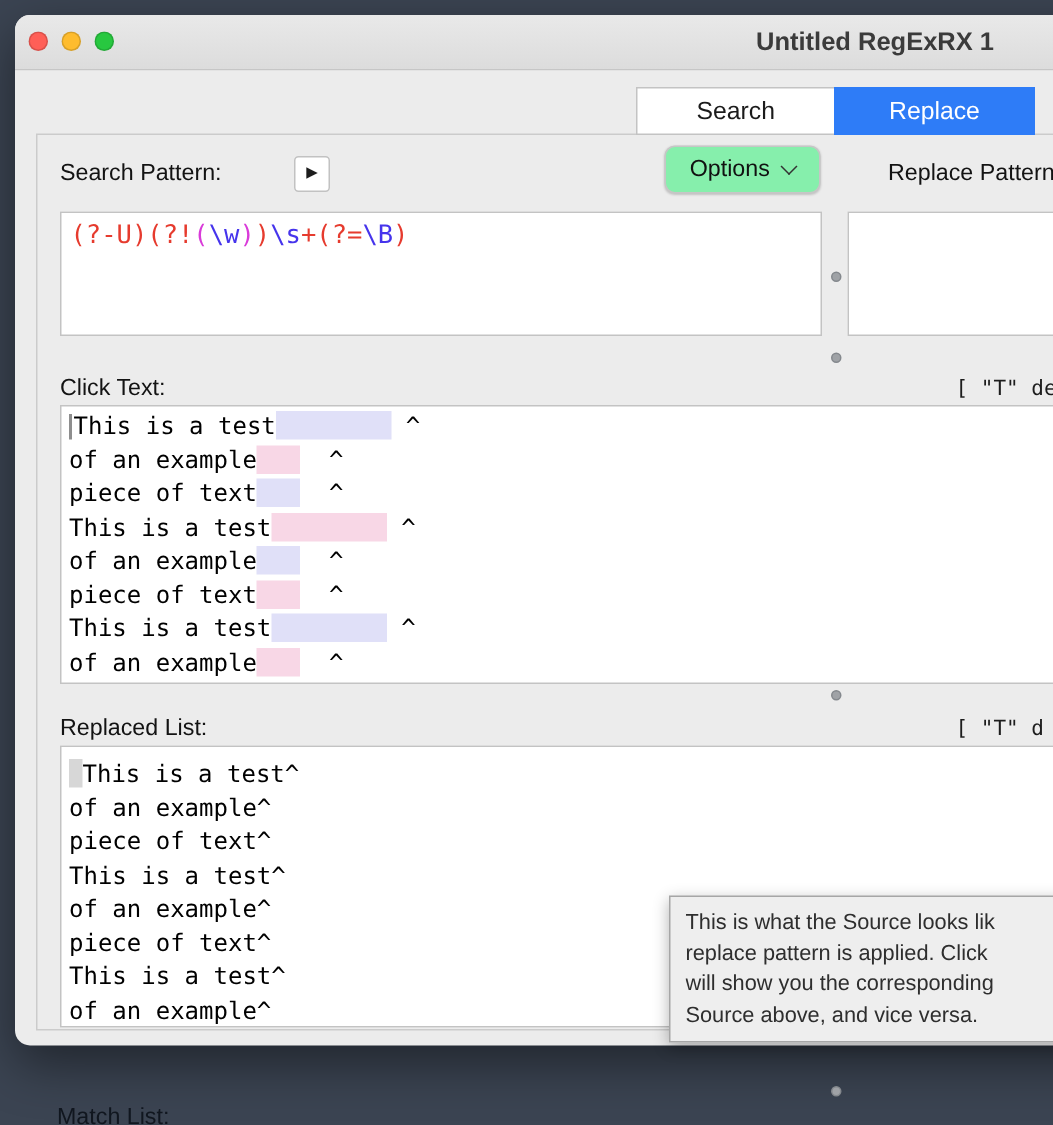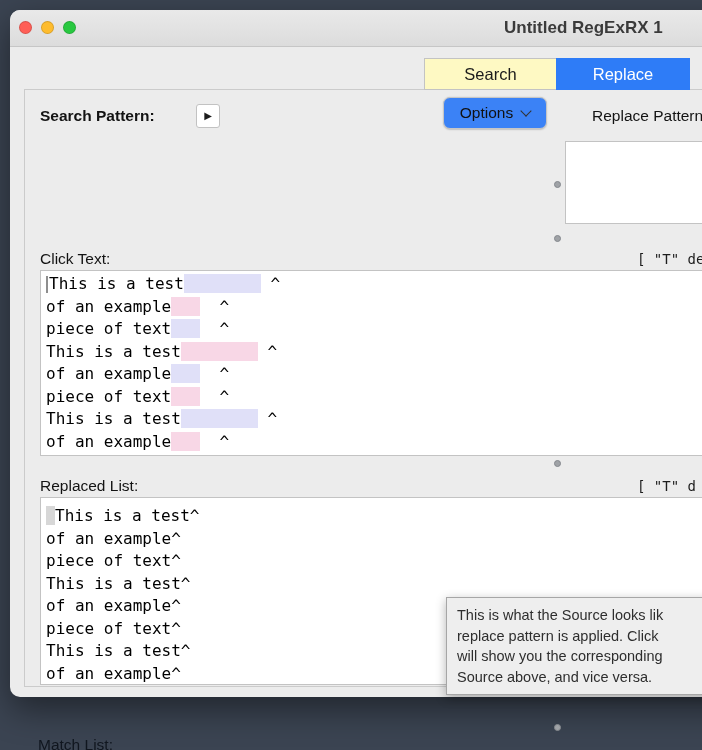--- a/index.html
+++ b/index.html
@@ -25,35 +25,35 @@
   .light-green{left:53px;background:var(--traffic-green,#28C840);}
   .win-title{position:absolute;left:458px;top:8px;font-size:17px;font-weight:600;color:#3B3B3B;margin-left:36px;}
 
   .panel{position:absolute;left:14px;top:79px;width:736px;height:598px;border:1px solid #CBCBCB;box-sizing:border-box;}
 
   .tab{
     position:absolute;top:48px;height:32px;box-sizing:border-box;
     display:flex;align-items:center;justify-content:center;
     font-size:16.5px;border:1px solid #C3C3C3;z-index:3;
   }
-  .tab-search{left:414px;width:132px;background:#fef9c3;color:#1B1B1B;border-right:none;}
+  .tab-search{left:414px;width:132px;background:#ffffff;color:#1B1B1B;border-right:none;}
   .tab-replace{left:546px;width:134px;background:var(--accent-blue,#2E7CF7);color:#FFFFFF;border-color:#2E7CF7;}
 
   .label{position:absolute;font-size:15.5px;color:#131313;}
 
   .play-btn{
     position:absolute;left:186px;top:94px;width:24px;height:24px;padding:0;
     background:#FFFFFF;border:1px solid #C2C2C2;border-radius:3px;
     display:flex;align-items:center;justify-content:center;cursor:default;
   }
   .play-glyph{font-size:10px;color:#1c1c1c;line-height:1;}
 
   .options-btn{
     position:absolute;left:433px;top:87px;width:104px;height:32px;
-    background:#3b82f6;border:1px solid #C6C6C6;border-radius:7px;
+    background:#86efac;border:1px solid #C6C6C6;border-radius:7px;
     display:flex;align-items:center;justify-content:center;gap:9px;
     font-size:15.5px;color:#111;font-family:"Liberation Sans",sans-serif;
     box-shadow:0 .5px 1.5px rgba(0,0,0,.18);
   }
   .chev{width:7px;height:7px;border-right:1.8px solid #333;border-bottom:1.8px solid #333;transform:rotate(45deg);margin-top:-4px;}
 
   .field{position:absolute;background:#FFFFFF;border:1px solid #C3C3C3;box-sizing:border-box;}
   .search-field{left:30px;top:131px;width:508px;height:83px;}
   .replace-field{left:555px;top:131px;width:200px;height:83px;}
   .pattern-line{
@@ -99,33 +99,36 @@
     <span class="light light-yellow"></span>
     <span class="light light-green"></span>
     <span class="win-title">Untitled RegExRX 1</span>
   </div>
 
   <div class="panel"></div>
 
   <div class="tab tab-search">Search</div>
   <div class="tab tab-replace">Replace</div>
 
-  <div class="label" style="left:30px;top:97px;font-weight:bold;">Search Pattern:</div>
+  <div class="label" style="left:30px;top:97px;">Search Pattern:</div>
 
   <button class="play-btn">
     <span class="play-glyph">▶</span>
   </button>
 
   <button class="options-btn">
     <span>Options</span>
     <span class="chev"></span>
   </button>
 
   <div class="label" style="left:582px;top:97px;">Replace Pattern:</div>
 
+  <div class="field search-field">
+    <div class="pattern-line"><span class="tok-red">(?-U)</span><span class="tok-red">(?!</span><span class="tok-magenta">(</span><span class="tok-blue">\w</span><span class="tok-magenta">)</span><span class="tok-red">)</span><span class="tok-blue">\s</span><span class="tok-red">+</span><span class="tok-red">(?=</span><span class="tok-blue">\B</span><span class="tok-red">)</span></div>
+  </div>
 
   <div class="field replace-field">
     <div class="pattern-line"></div>
   </div>
 
   <span class="dot" style="left:544px;top:171px;"></span>
   <span class="dot" style="left:544px;top:225px;"></span>
 
   <div class="label" style="left:30px;top:240px;">Click Text:</div>
   <div class="mono-meta" style="left:627px;top:241px;">[ "T" de</div>

